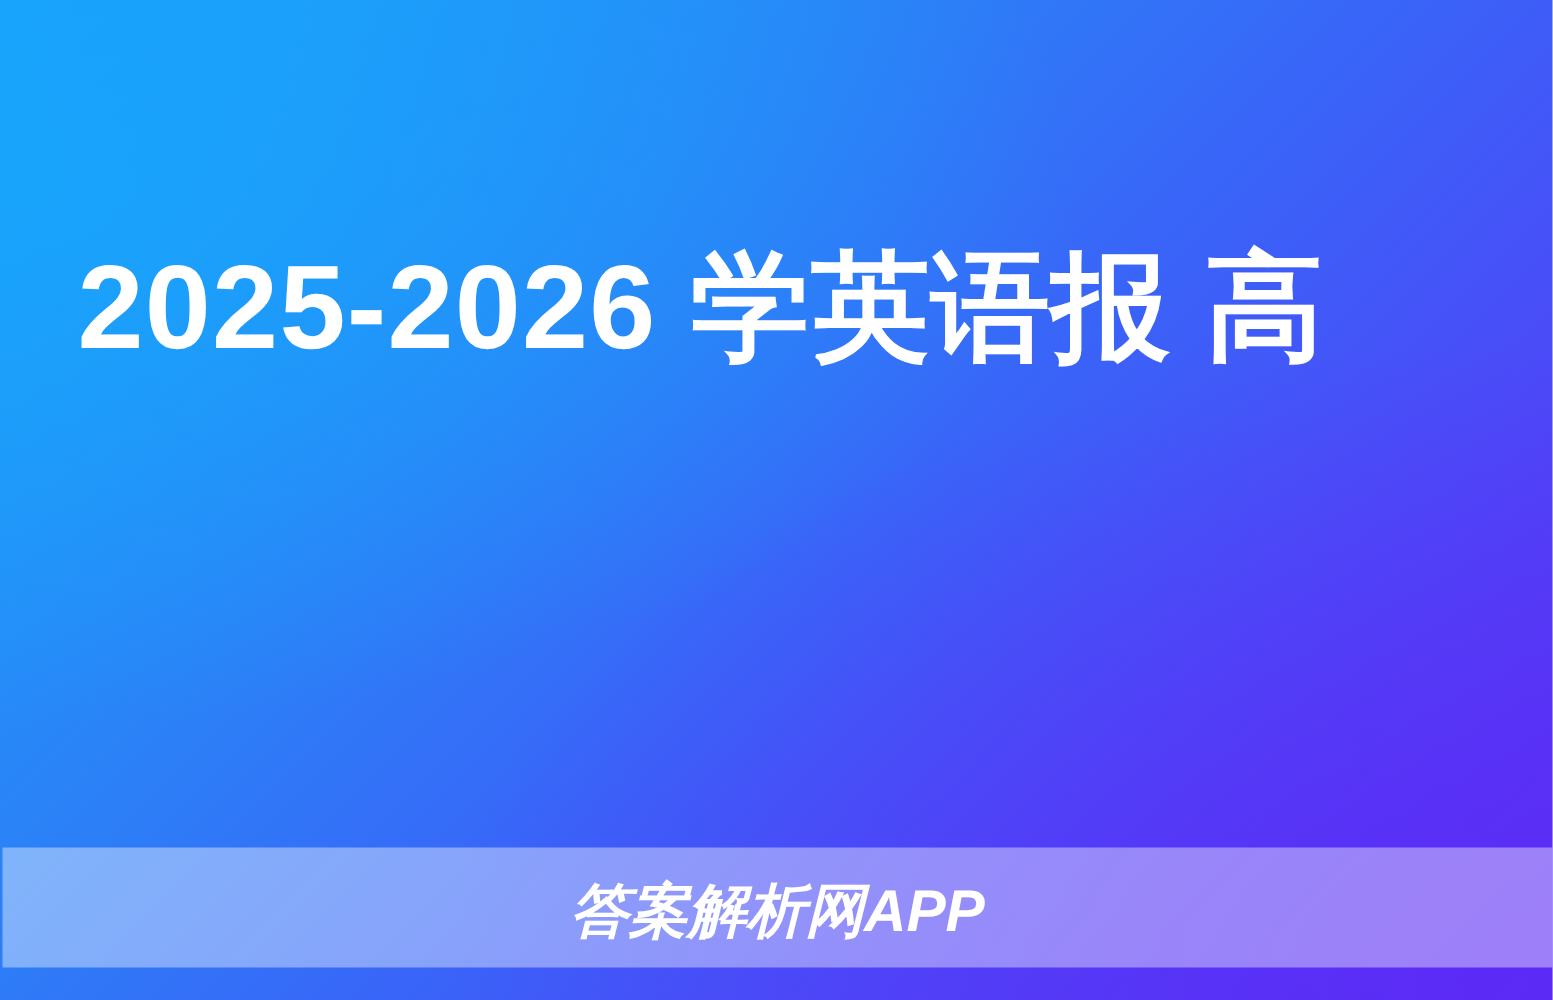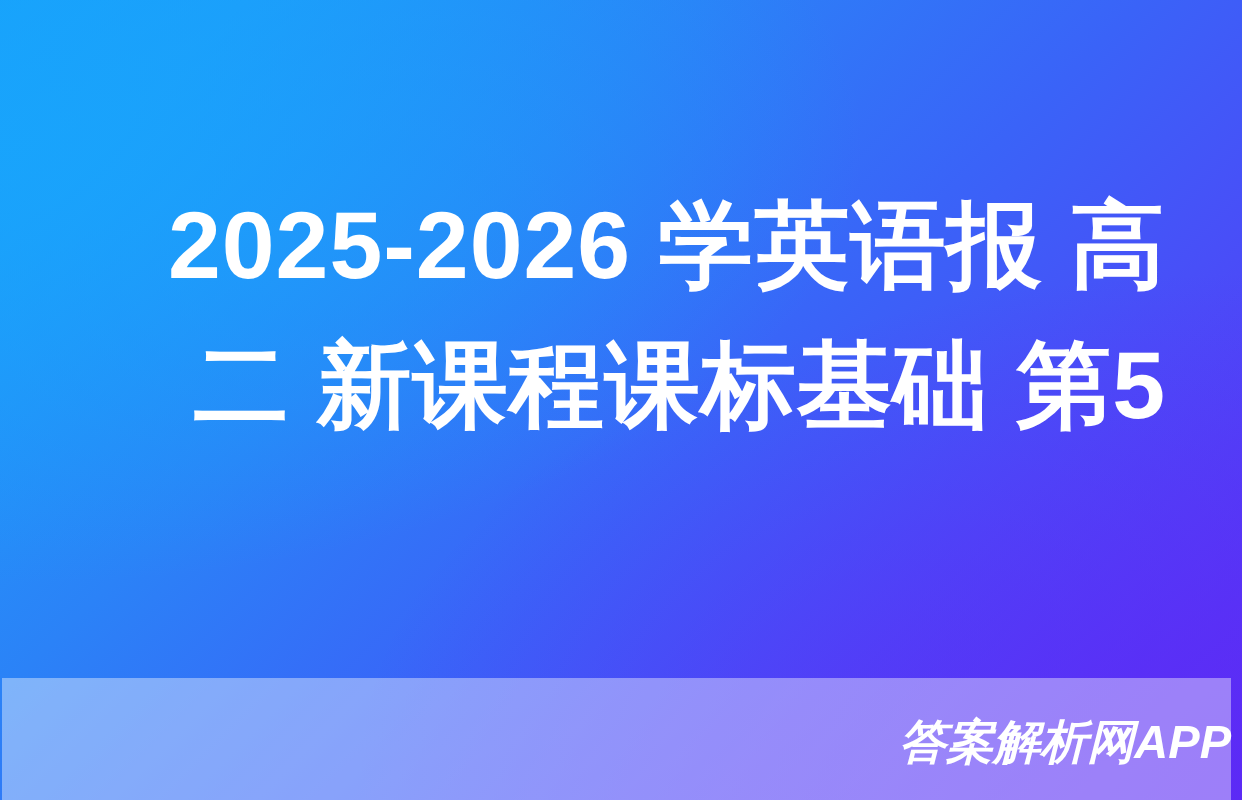--- a/index.html
+++ b/index.html
@@ -41,45 +41,45 @@
   }
 
   #title-block {
     position: absolute;
     left: 0;
     right: 14px;
     top: 176;
     top: 176px;
     padding: 0 62px;
     box-sizing: border-box;
-    text-align: right;
+    text-align: left;
     z-index: 2;
   }
 
   .title-line {
     display: block;
     color: #FFFFFF;
     font-size: 95px;
     line-height: 140px;
     font-weight: 700;
     letter-spacing: 1px;
     white-space: nowrap;
     text-rendering: geometricPrecision;
   }
 
   #footer-band {
     position: absolute;
     left: 2px;
-    right: 11px;
+    right: 0;
     top: 678px;
-    height: 122px;
+    height: 96px;
     background: rgba(255, 255, 255, 0.40);
     display: flex;
     align-items: center;
-    justify-content: flex-end;
+    justify-content: center;
     z-index: 3;
   }
 
   #footer-text {
     color: #FFFFFF;
     font-size: 47px;
     font-weight: 700;
     font-style: italic;
     letter-spacing: 0px;
     line-height: 1;
@@ -87,20 +87,19 @@
     transform: translateY(2px);
   }
 </style>
 </head>
 <body>
 
 <div id="poster">
 
   <div id="title-block">
     <span class="title-line">2025-2026 学英语报 高</span>
-    <span class="title-line">二 新课程课标基础 第5</span>
   </div>
 
   <div id="footer-band">
     <span id="footer-text">答案解析网APP</span>
   </div>
 
 </div>
 
 </body></html>

